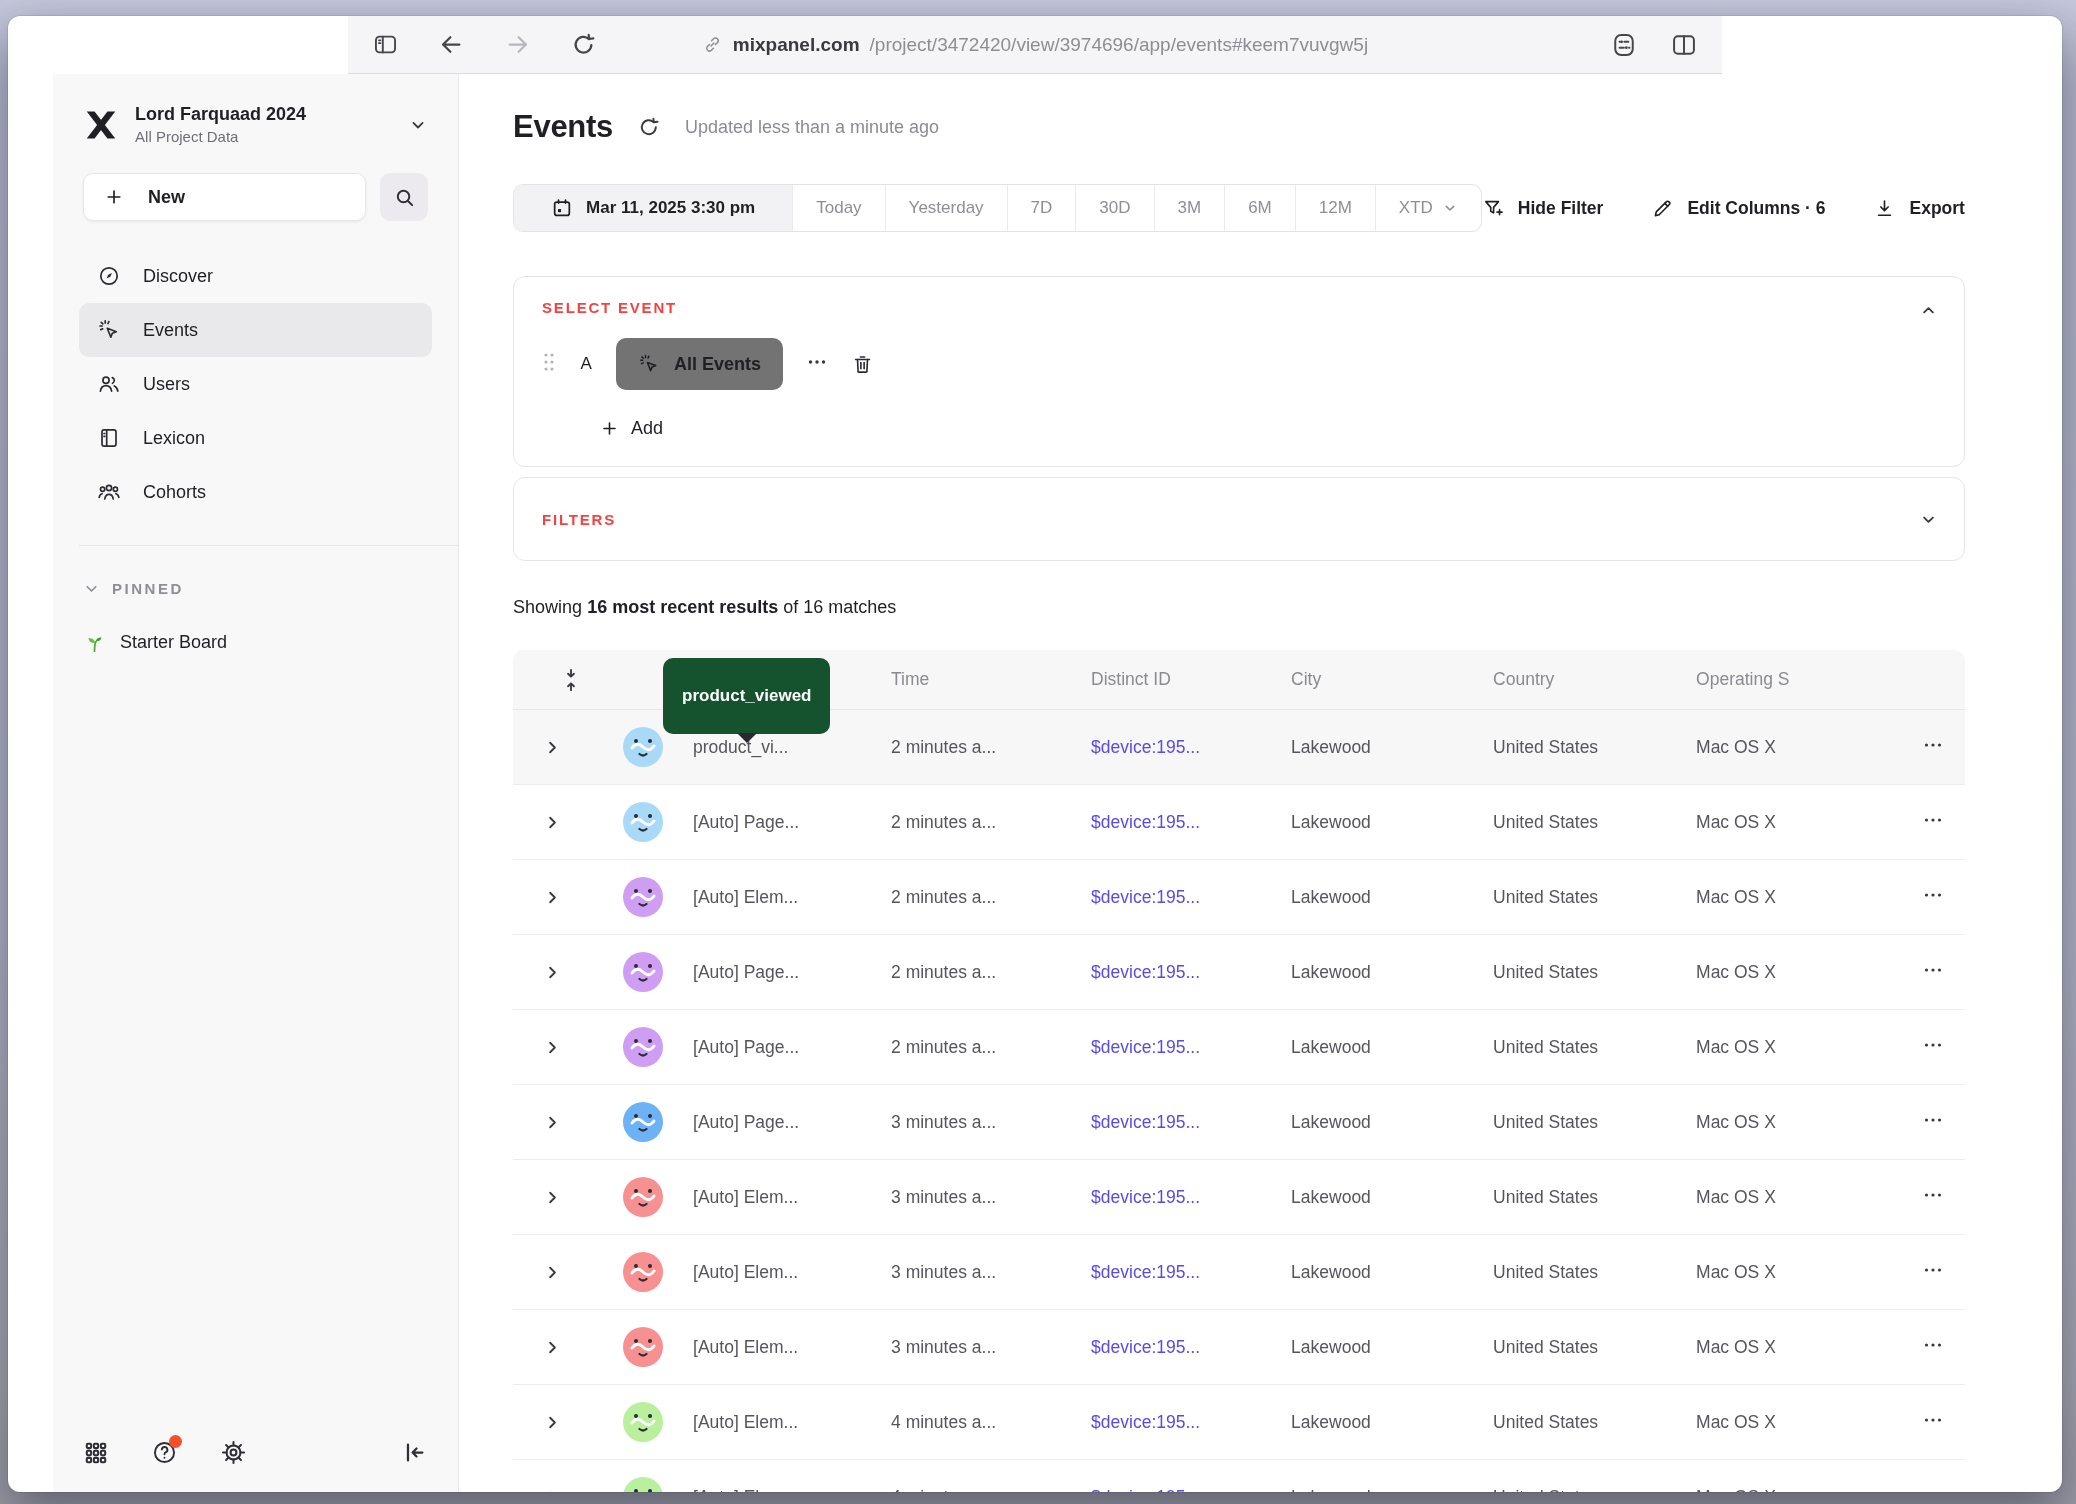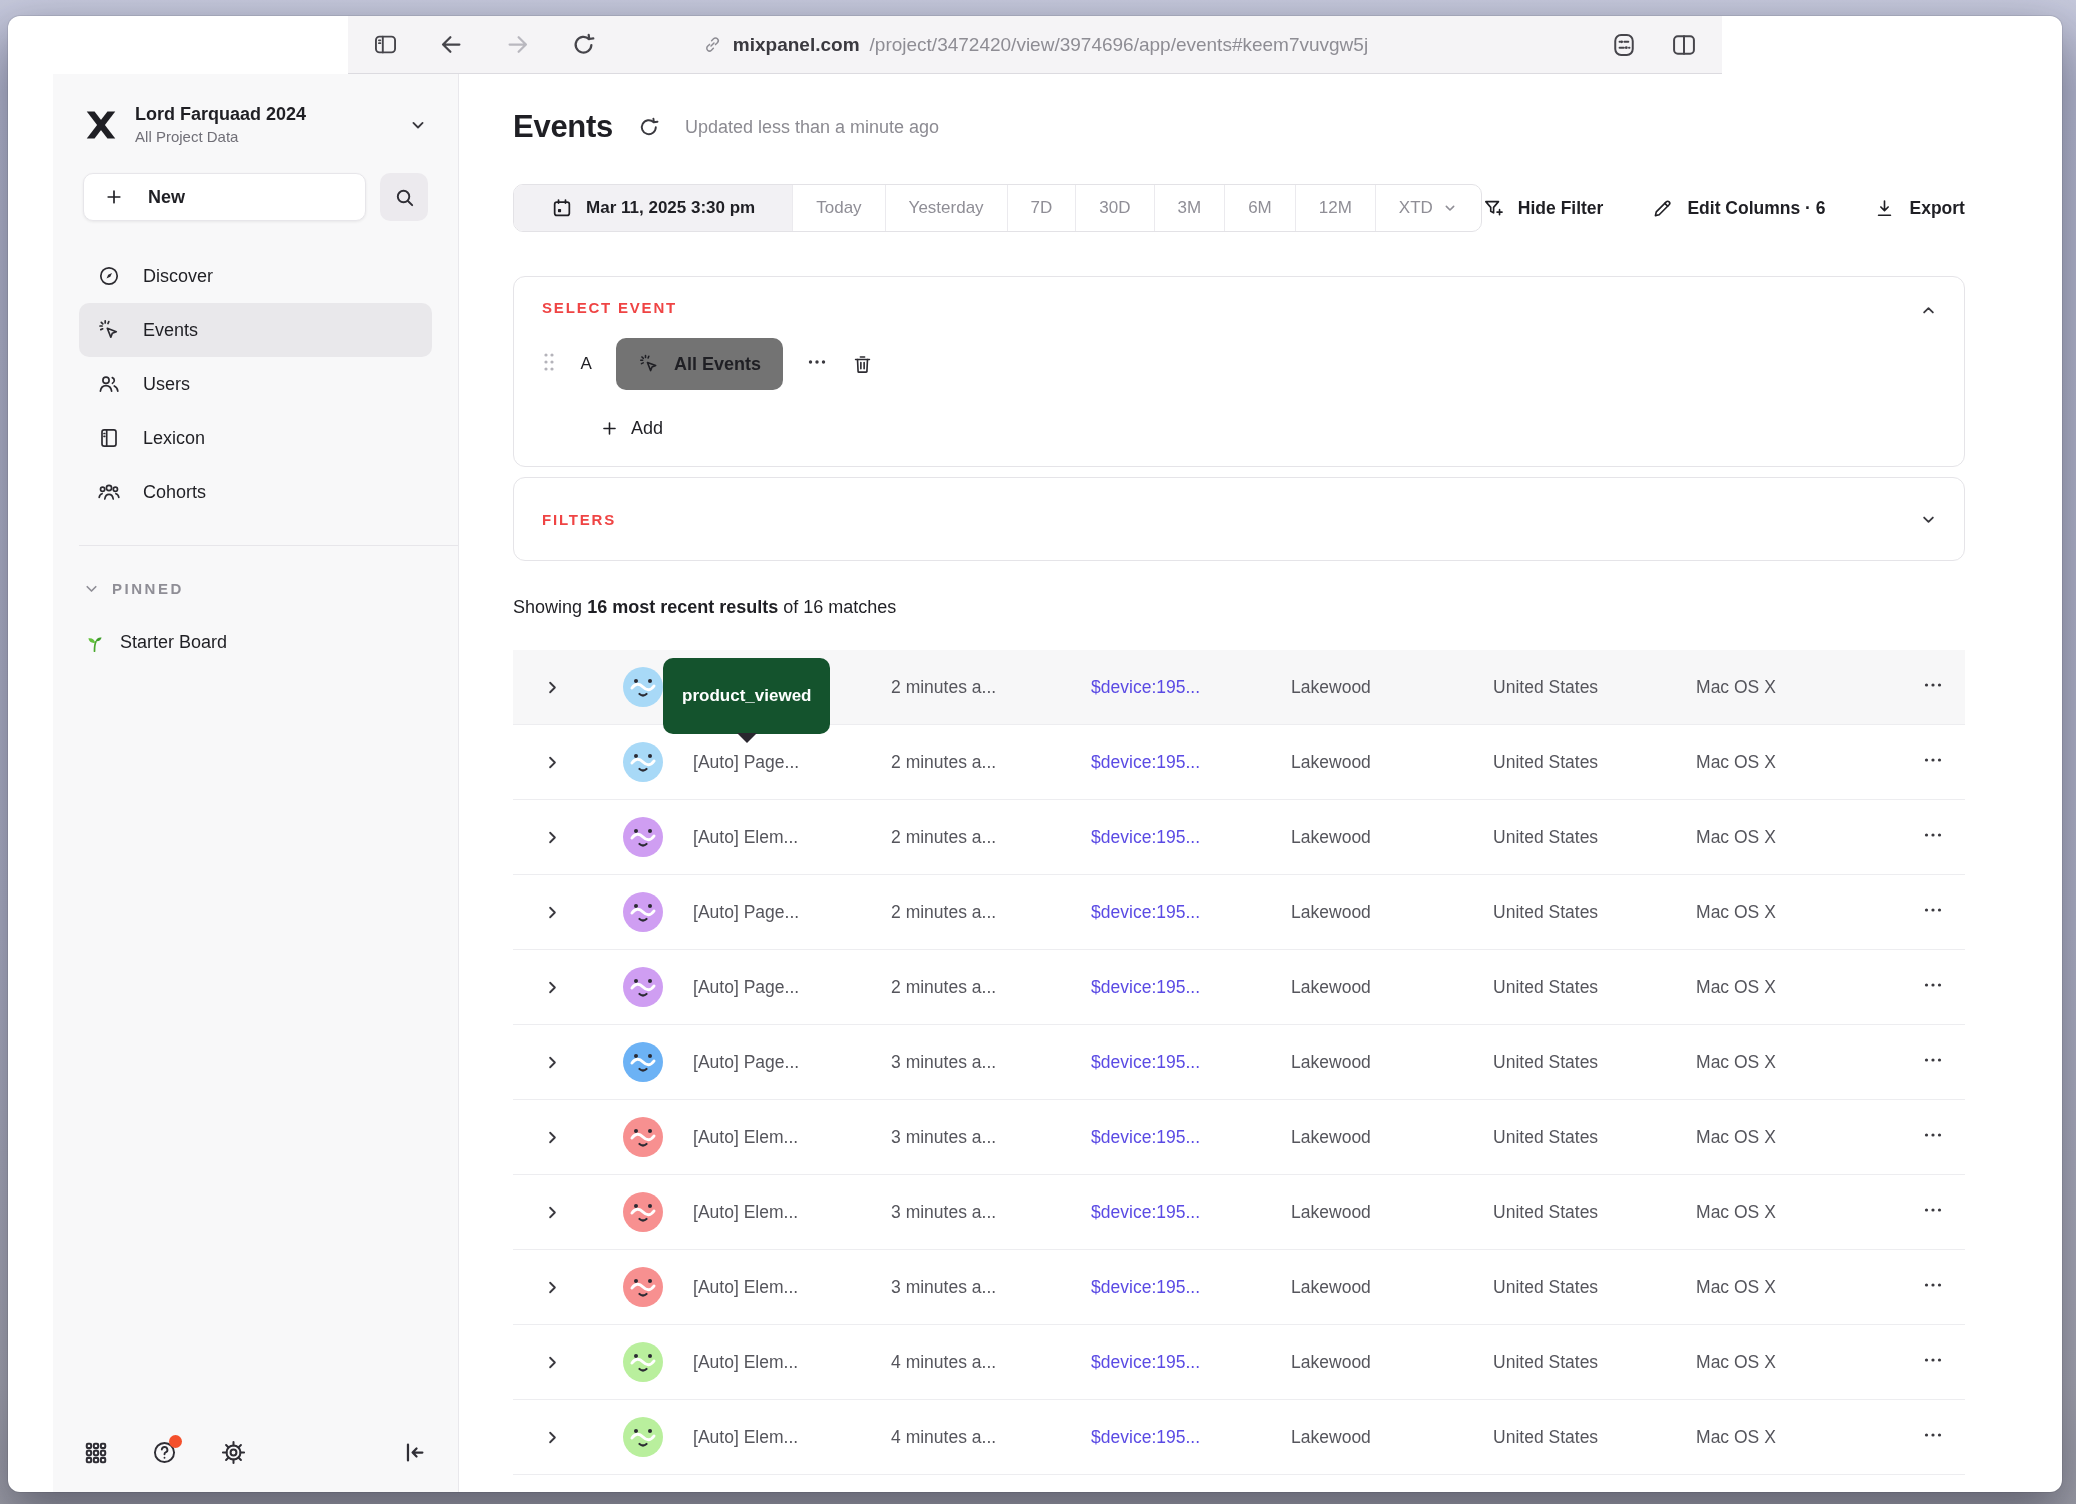--- a/index.html
+++ b/index.html
@@ -442,20 +442,38 @@
         </span>
       </div>
 
       <div class="results-line">
         <span>Showing</span> <b>16 most recent results</b> <span>of 16 matches</span>
       </div>
 
       <div class="events-table">
         <div class="tooltip">product_viewed</div>
 
+        <div class="trow thead">
+          <div class="c-expand">
+            <span class="sort-ico">
+              <svg class="ic" width="20" height="24" viewBox="0 0 20 26" style="stroke-width:2">
+                  <path d="M10 2v7M6.8 6.2 10 9.4l3.2-3.2"></path>
+                  <path d="M10 24v-7M6.8 19.8 10 16.6l3.2 3.2"></path>
+                </svg>
+            </span>
+          </div>
+          <div class="c-avatar"></div>
+          <div class="c-event"></div>
+          <div class="c-time">Time</div>
+          <div class="c-distinct">Distinct ID</div>
+          <div class="c-city">City</div>
+          <div class="c-country">Country</div>
+          <div class="c-os">Operating S</div>
+          <div class="c-actions"></div>
+        </div>
 
         <div id="rows-container">
   <div class="trow erow hover">
     <div class="c-expand">
       <span>
         <svg class="ic" width="19" height="19" viewBox="0 0 24 24" style="stroke-width:2.3">
                     <path d="M9 6l6 6-6 6"></path>
                   </svg>
       </span>
     </div>

